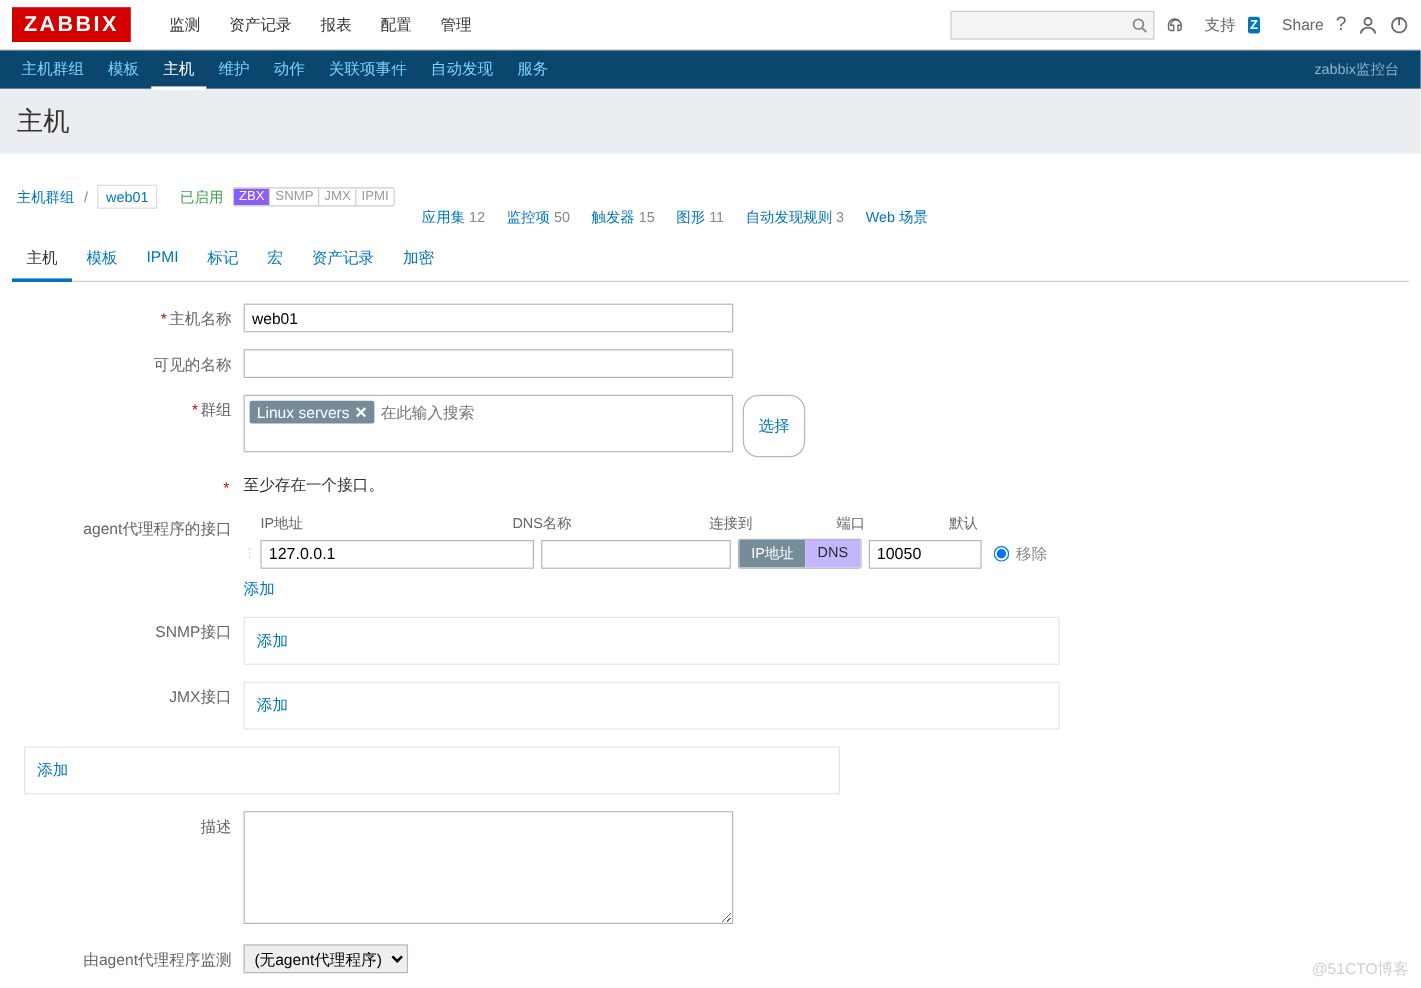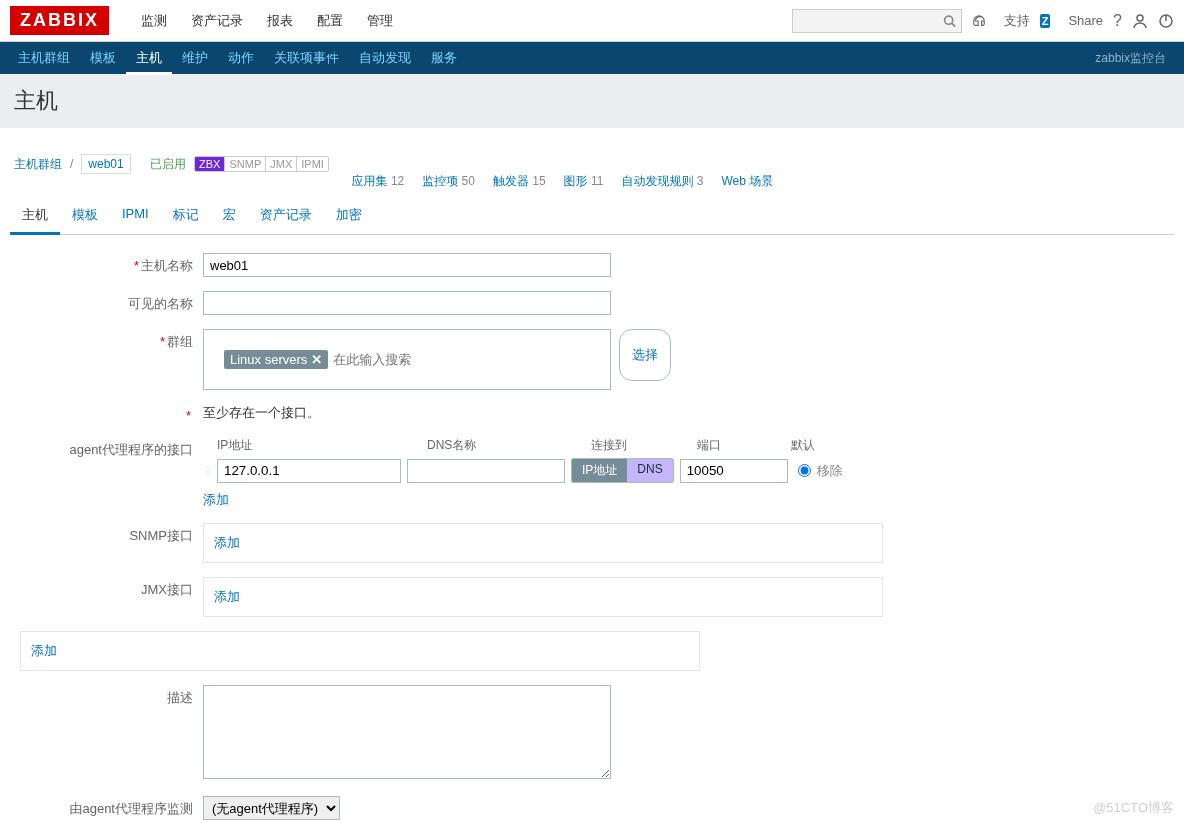--- a/index.html
+++ b/index.html
@@ -26,54 +26,54 @@
 .page-header { padding: 12px 14px; background: #ebeef0; }
 .page-title { font-size: 22px; color: #333; font-weight: normal; }
 
 .content { padding: 0 10px; }
 .host-bar { padding: 10px 4px 8px; display: flex; align-items: center; gap: 8px; font-size: 12px; flex-wrap: wrap; }
 .host-bar .sep { color: #888; }
 .status-enabled { color: #429e47; }
 .avail-box { display: inline-flex; border: 1px solid #ccc; border-radius: 2px; overflow: hidden; }
 .avail-item { padding: 1px 4px; font-size: 11px; color: #999; border-right: 1px solid #ccc; }
 .avail-item:last-child { border-right: none; }
-.avail-item.on { background: #6d28d9; color: #fff; }
+.avail-item.on { background: #8b5cf6; color: #fff; }
 .count { color: #888; }
 
 .tabs { display: flex; border-bottom: 1px solid #ccc; font-size: 13px; }
 .tab { padding: 8px 12px; cursor: pointer; color: #0275b8; }
 .tab.active { border-bottom: 3px solid #0275b8; color: #333; margin-bottom: -1px; }
 
 .form { padding: 18px 10px; }
 .form-row { display: flex; align-items: flex-start; margin-bottom: 14px; }
 .form-label { width: 183px; text-align: right; padding-right: 10px; padding-top: 4px; color: #666; font-size: 13px; }
 .form-label .req { color: #d40000; margin-right: 2px; }
 .form-field { flex: 1; }
 .text-input { width: 408px; height: 24px; border: 1px solid #acbbc2; padding: 2px 6px; font-size: 13px; }
-.multiselect { width: 408px; min-height: 48px; border: 1px solid #acbbc2; padding: 20px; display: flex; flex-wrap: wrap; align-content: flex-start; gap: 3px; }
+.multiselect { width: 408px; min-height: 48px; border: 1px solid #acbbc2; padding: 4px; display: flex; flex-wrap: wrap; align-content: flex-start; gap: 3px; }
 .tag-pill { background: #768d99; color: #fff; padding: 2px 6px; font-size: 13px; display: inline-flex; align-items: center; gap: 4px; border-radius: 2px; }
 .tag-pill .x { cursor: pointer; font-weight: bold; }
 .multiselect-input { border: none; outline: none; flex: 1; min-width: 120px; color: #888; font-size: 13px; padding: 2px; }
 .btn { border: 1px solid #acbbc2; background: #fff; padding: 16px 12px; font-size: 13px; cursor: pointer; color: #0275b8; border-radius: 13px; }
 .note-text { color: #333; font-size: 13px; }
 .iface-header { display: flex; color: #666; font-size: 12px; padding-bottom: 4px; }
 .col-drag { width: 14px; }
 .col-ip { width: 204px; }
 .col-dns { width: 164px; padding-left: 6px; }
 .col-conn { width: 106px; padding-left: 6px; }
 .col-port { width: 92px; padding-left: 6px; }
 .col-default { padding-left: 8px; }
 .iface-row { display: flex; align-items: center; }
 .drag-handle { width: 14px; color: #ccc; cursor: move; font-size: 10px; line-height: 1; }
-.ip-input { width: 184px; height: 24px; border: 1px solid #acbbc2; padding: 2px 6px; }
+.ip-input { width: 228px; height: 24px; border: 1px solid #acbbc2; padding: 2px 6px; }
 .dns-input { width: 158px; height: 24px; border: 1px solid #acbbc2; padding: 2px 6px; margin-left: 6px; }
 .seg-group { display: inline-flex; border: 1px solid #acbbc2; margin-left: 6px; border-radius: 2px; overflow: hidden; }
 .seg { padding: 3px 10px; font-size: 12px; cursor: pointer; background: #c4b5fd; }
 .seg.active { background: #768d99; color: #fff; }
-.port-input { width: 108px; height: 24px; border: 1px solid #acbbc2; padding: 2px 6px; margin-left: 6px; }
+.port-input { width: 94px; height: 24px; border: 1px solid #acbbc2; padding: 2px 6px; margin-left: 6px; }
 .radio { margin-left: 10px; }
 .remove-link { color: #888; margin-left: 6px; font-size: 13px; }
 .add-link { color: #0275b8; font-size: 13px; cursor: pointer; }
 .iface-box { border: 1px solid #e0e6e9; padding: 10px 10px; width: 680px; }
 
 .textarea { width: 408px; height: 94px; border: 1px solid #acbbc2; resize: both; padding: 4px; }
 .select { height: 24px; border: 1px solid #acbbc2; padding: 0 4px; font-size: 13px; }
 .checkbox { width: 16px; height: 16px; }
 .watermark { position: fixed; bottom: 6px; right: 10px; color: #bbb; font-size: 13px; opacity: 0.7; }
 

